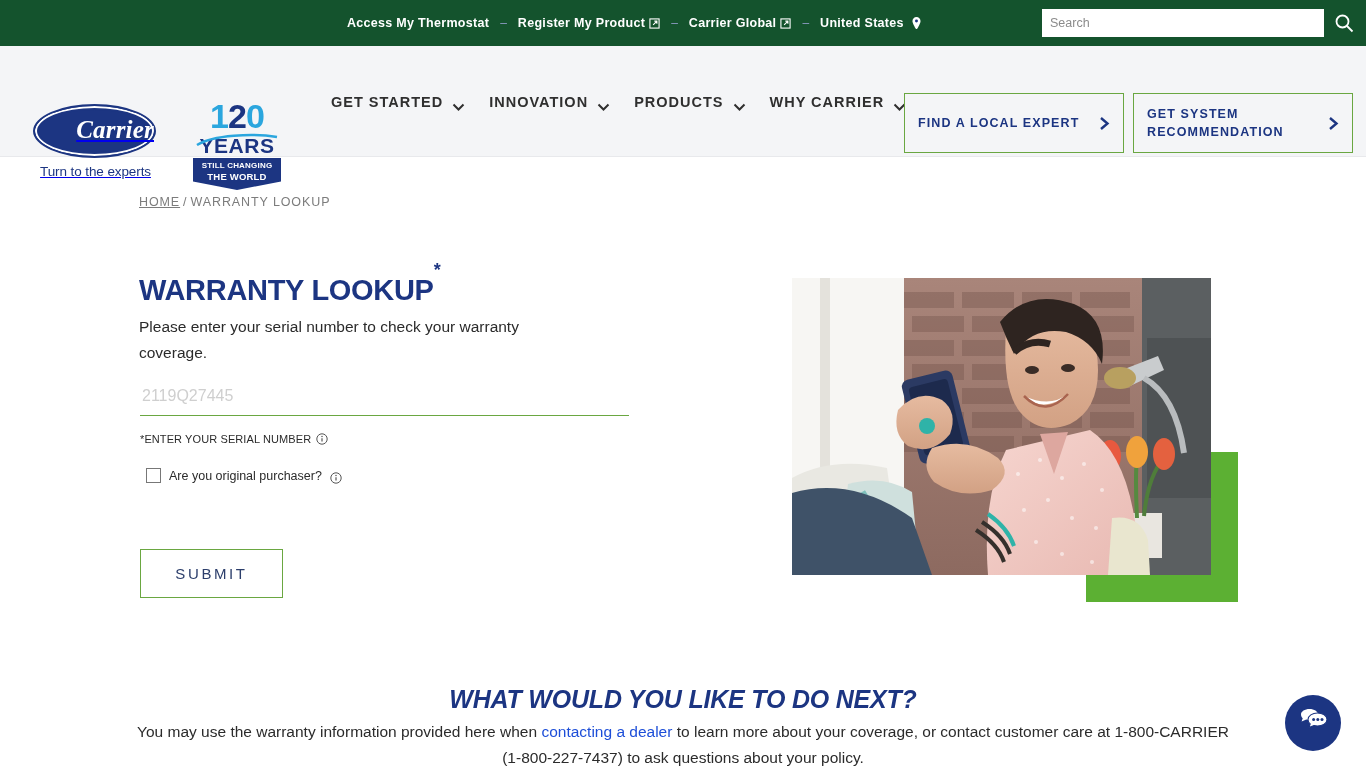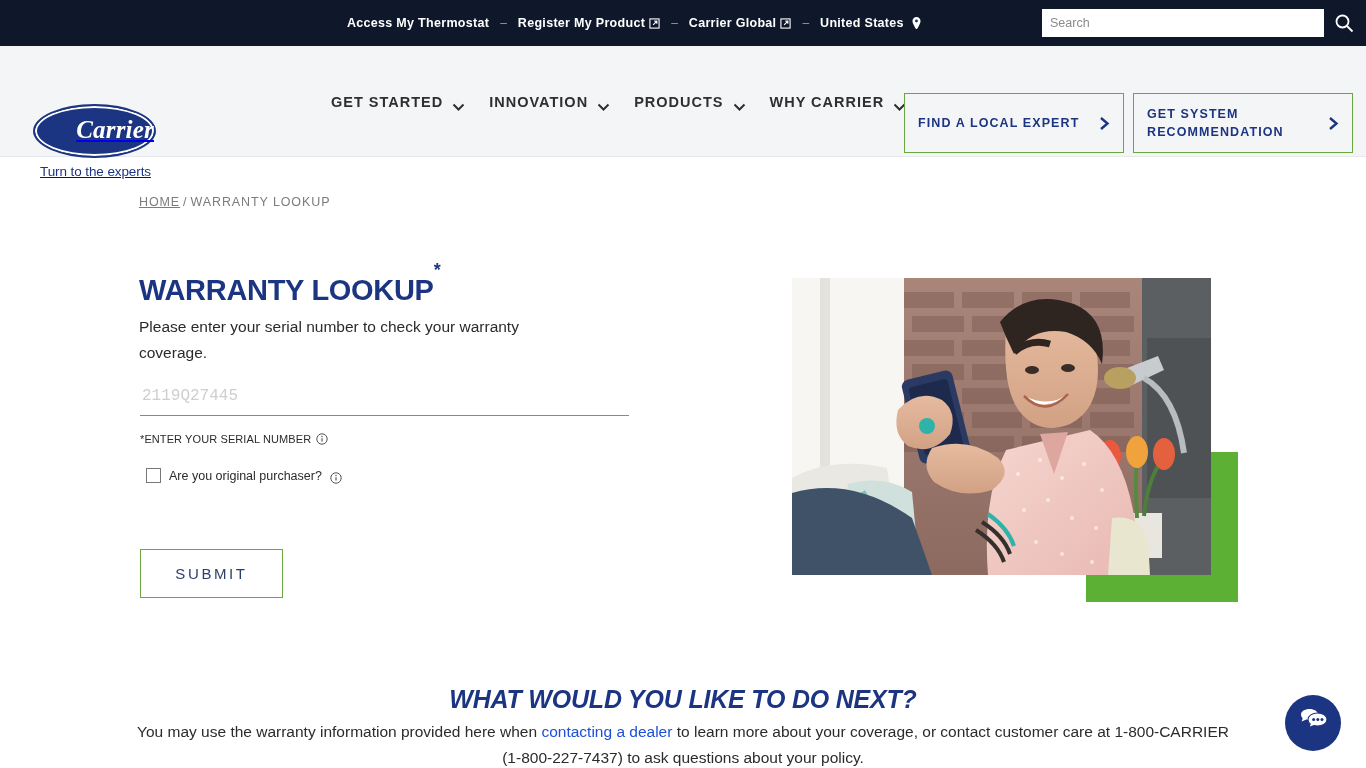--- a/index.html
+++ b/index.html
@@ -6,21 +6,21 @@
   html, body {
     width: 1366px; height: 768px;
     font-family: "Liberation Sans", sans-serif;
     background: #ffffff;
     overflow: hidden;
   }
 
   
   .utility-bar {
     height: 46px; width: 100%;
-    background: #0f172a;
+    background: #14532d;
     display: flex; align-items: center; justify-content: center;
     position: relative;
   }
   .util-links {
     display: flex; align-items: center; gap: 0;
     position: absolute; left: 347px; top: 0; height: 46px;
   }
   .util-link {
     color: #ffffff; font-size: 12.5px; font-weight: bold;
     letter-spacing: .3px; text-decoration: none;
@@ -145,21 +145,21 @@
     position: absolute; left: 139px; top: 314px; width: 430px;
     font-size: 15.5px; color: #2b2b2b; line-height: 1.65;
   }
 
   .serial-input {
     position: absolute; left: 140px; top: 381px;
     width: 489px; height: 35px;
     border: none; border-bottom: 1.5px solid #6aa741;
     background: transparent; font-size: 16px; color: #333;
     padding: 0 2px 4px; outline: none;
-    font-family: Liberation Mono, monospace;
+    font-family: Liberation Sans, sans-serif;
   }
   .serial-input::placeholder { color: #cfcfcf; }
 
   .field-label {
     position: absolute; left: 140px; top: 433px;
     font-size: 11px; color: #2b2b2b; letter-spacing: .1px;
     display: flex; align-items: center; gap: 5px;
   }
   .info-icon { width: 12px; height: 12px; flex: none; cursor: pointer; }
 
@@ -273,20 +273,35 @@
 
 <div class="header">
 
   <a class="logo-block" href="#">
     <div class="logo-oval">
       <span class="logo-word">Carrier</span>
     </div>
     <div class="logo-tag">Turn to the experts</div>
   </a>
 
+  <div class="badge-120">
+    <div class="badge-num">
+      <span class="c1">1</span><span class="c2">2</span><span class="c1">0</span>
+      <span class="badge-swoosh">
+        <svg viewBox="0 0 84 14" fill="none" stroke="#2ba6de" stroke-width="2.6">
+          <path d="M2 12C18 2 58 0 82 4"></path>
+        </svg>
+      </span>
+    </div>
+    <div class="badge-years">YEARS</div>
+    <div class="badge-ribbon">
+      <div>STILL CHANGING</div>
+      <div class="r2">THE WORLD</div>
+    </div>
+  </div>
 
   <nav class="mainnav">
     <div class="nav-item">
       <span>GET STARTED</span>
       <span class="chev">
         <svg viewBox="0 0 13 8" fill="none" stroke="#2f2f2f" stroke-width="2">
             <path d="M1.5 1.5L6.5 6.5L11.5 1.5"></path>
           </svg>
       </span>
     </div>

